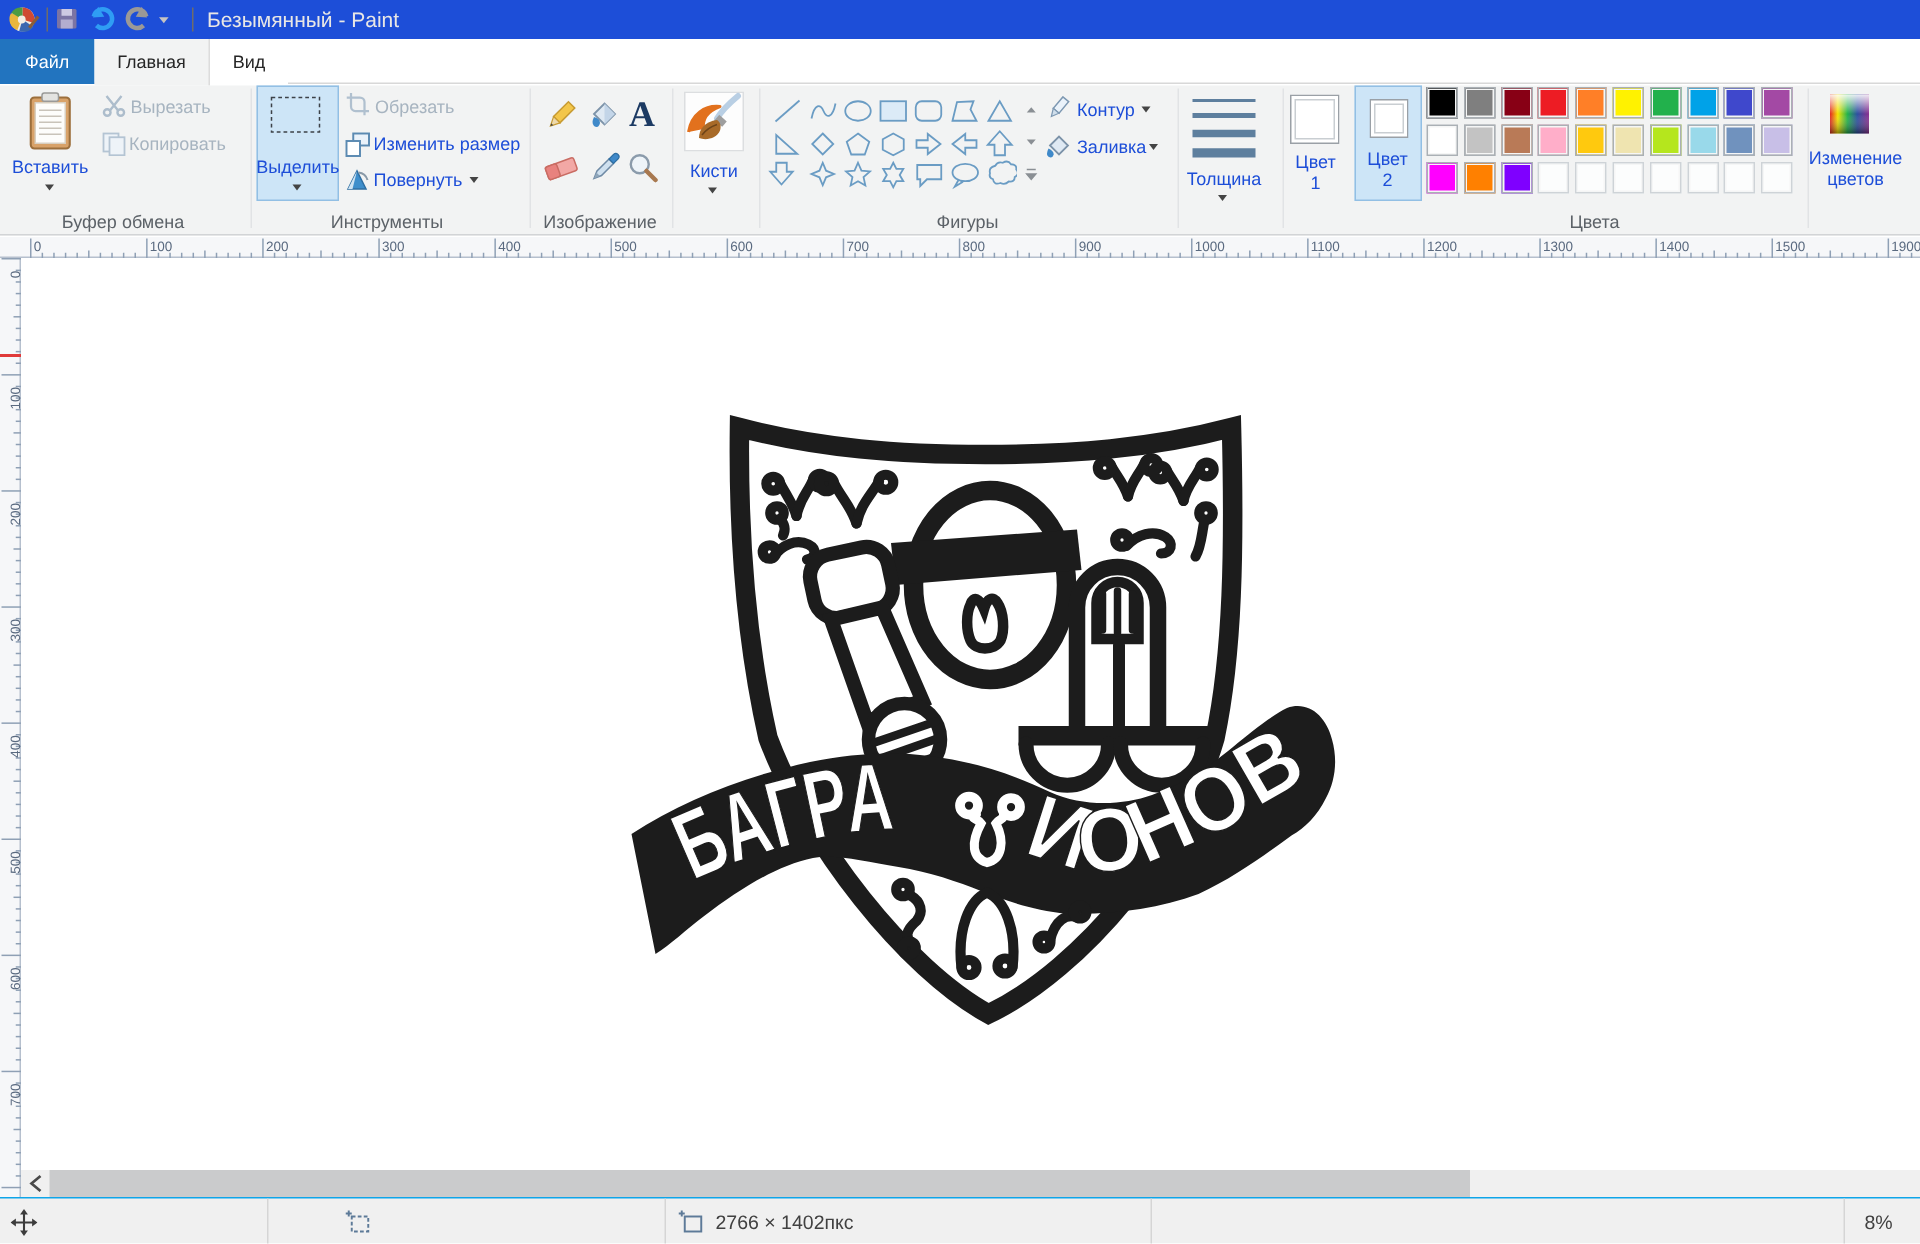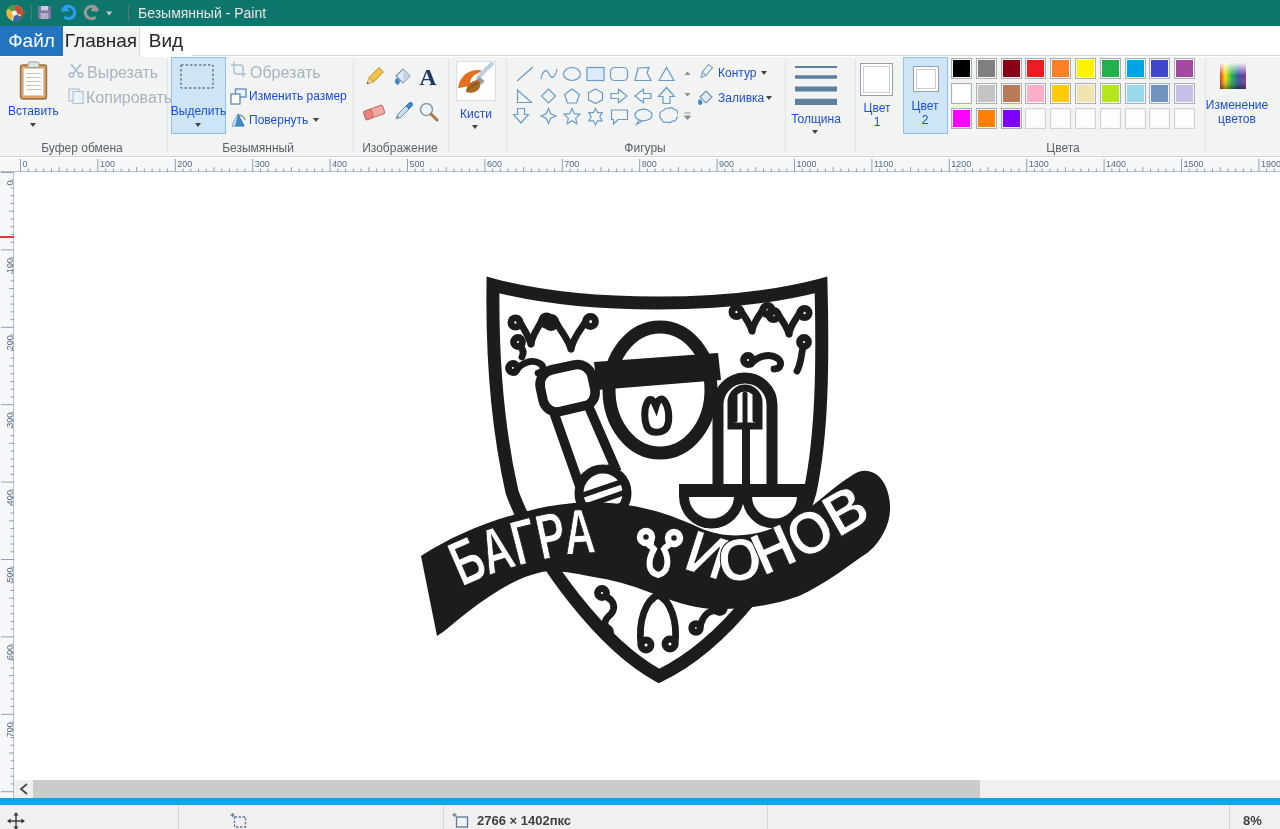--- a/index.html
+++ b/index.html
@@ -1,47 +1,47 @@
 <!DOCTYPE html>
 <html><head>
 <meta charset="utf-8">
 <style>
   * { margin:0; padding:0; box-sizing:border-box; }
   html,body { width:1280px; height:829px; overflow:hidden; }
   body { font-family:"Liberation Sans", sans-serif; position:relative; background:#fff; }
   .abs { position:absolute; }
   
-  #titlebar { left:0; top:0; width:1280px; height:26px; background:#0f766e; }
+  #titlebar { left:0; top:0; width:1280px; height:26px; background:#1d4ed8; }
   #titlebar .ttl { left:138px; top:5px; color:#e9e7e5; font-size:14px; }
   .tsep { width:1px; height:16px; background:#6e6c6a; top:5px; }
   
   #tabrow { left:0; top:26px; width:1280px; height:30px; background:#fff; border-bottom:1px solid #d8d8d8; }
-  .tab { height:30px; text-align:center; font-size:19px; color:#262626; line-height:30px; }
+  .tab { height:30px; text-align:center; font-size:12px; color:#262626; line-height:30px; }
   #tab-file { left:0; top:0; width:63px; background:#2274bf; color:#fff; }
   #tab-home { left:63px; top:0; width:77px; background:#f2f3f3; border-right:1px solid #dcdcdc; height:31px; }
   #tab-view { left:140px; top:0; width:52px; background:#fff; }
   
   #ribbon { left:0; top:57px; width:1280px; height:100px; background:#f2f3f3; border-bottom:1px solid #d2d4d6; }
   .gsep { position:absolute; width:1px; top:2px; height:93px; background:#e1e3e5; }
   .glabel { position:absolute; font-size:12px; color:#5c6268; top:84px; text-align:center; white-space:nowrap; }
   .btxt { position:absolute; font-size:12px; color:#1d4ed8; white-space:nowrap; }
-  .gtxt { position:absolute; font-size:16px; color:#a7b4c0; white-space:nowrap; }
+  .gtxt { position:absolute; font-size:12px; color:#a7b4c0; white-space:nowrap; }
   .darr { position:absolute; width:0; height:0; border-left:3.5px solid transparent; border-right:3.5px solid transparent; border-top:4px solid #444; }
   .selbtn { position:absolute; background:#cde5f7; border:1px solid #92bfe4; }
   
   #hruler { left:14px; top:158px; width:1266px; height:14px; background:#f6f7f9; border-bottom:1px solid #b6c0ce; }
   #rcorner { left:0; top:158px; width:14px; height:14px; background:#f6f7f9; border-bottom:1px solid #b6c0ce; }
   #vruler { left:0; top:172px; width:14px; height:626px; background:#f6f7f9; border-right:1px solid #b6c0ce; }
   #canvas { left:14px; top:172px; width:1266px; height:608px; background:#fff; }
   .tickl { position:absolute; font-size:9px; color:#5a6a80; }
   
   #scrollrow { left:14px; top:780px; width:1266px; height:18px; background:#f0f0f0; }
   #sthumb { left:19px; top:0px; width:947px; height:18px; background:#cacbcc; }
   
-  #statusbar { left:0; top:798px; width:1280px; height:31px; background:#f0f0f0; border-top:7px solid #0ea5e9;font-weight:bold; }
+  #statusbar { left:0; top:798px; width:1280px; height:31px; background:#f0f0f0; border-top:1px solid #0ea5e9; }
   .ssep { position:absolute; width:1px; top:0; height:31px; background:#d5d5d5; }
   .stxt { position:absolute; font-size:13px; color:#414141; top:8px; }
 </style>
 </head>
 <body>
   <div class="abs" id="titlebar">
     <svg class="abs" style="left:0;top:0" width="136" height="26" viewBox="0 0 136 26">
       <g>
         <circle cx="15" cy="13" r="8" fill="#efe9e0"></circle>
         <path d="M15 5 a8 8 0 0 1 7.6 10.4 l-7.6 -2.4z" fill="#cf4a32"></path>
@@ -129,21 +129,21 @@
       <rect x="1" y="6" width="9" height="10" fill="#fff" stroke="#5b8ab2" stroke-width="1.3"></rect>
     </svg>
     <div class="btxt" style="left:249px;top:32px">Изменить размер</div>
     <svg class="abs" style="left:230px;top:55px" width="17" height="16" viewBox="0 0 17 16">
       <path d="M2 14 L8 2 L14 14 Z" fill="#3e8ecb" stroke="#2f6fa3" stroke-width="1"></path>
       <path d="M2 14 L8 2 L5 14 Z" fill="#cfe3f2"></path>
       <path d="M9 3 a7 7 0 0 1 6 5" fill="none" stroke="#8a9aa8" stroke-width="1.4"></path>
     </svg>
     <div class="btxt" style="left:249px;top:56px">Повернуть</div>
     <div class="darr" style="left:313px;top:61px"></div>
-    <div class="glabel" style="left:206px;width:104px">Безымянный</div>
+    <div class="glabel" style="left:206px;width:104px">Инструменты</div>
 
     <svg class="abs" style="left:363px;top:9px" width="22" height="22" viewBox="0 0 22 22">
       <g transform="rotate(45 11 11)">
         <rect x="8" y="1" width="6" height="14" fill="#f3c64a" stroke="#c79b33" stroke-width="1"></rect>
         <path d="M8 15 h6 l-3 6 z" fill="#edd9ac" stroke="#c79b33" stroke-width="0.8"></path>
         <path d="M10 19.2 l1 1.8 1-1.8 z" fill="#444"></path>
       </g>
     </svg>
     <svg class="abs" style="left:392px;top:9px" width="22" height="22" viewBox="0 0 22 22">
       <path d="M4 10 L11 3 L18 10 L11 17 Z" fill="#dfe9f3" stroke="#7d93a9" stroke-width="1.2"></path>

